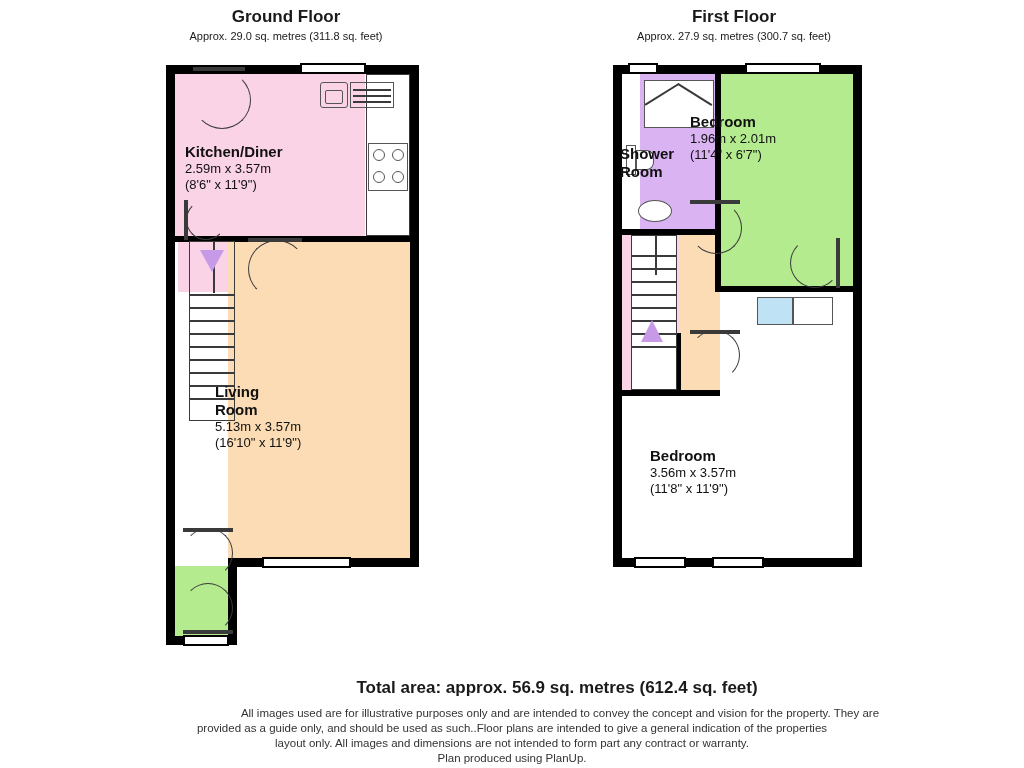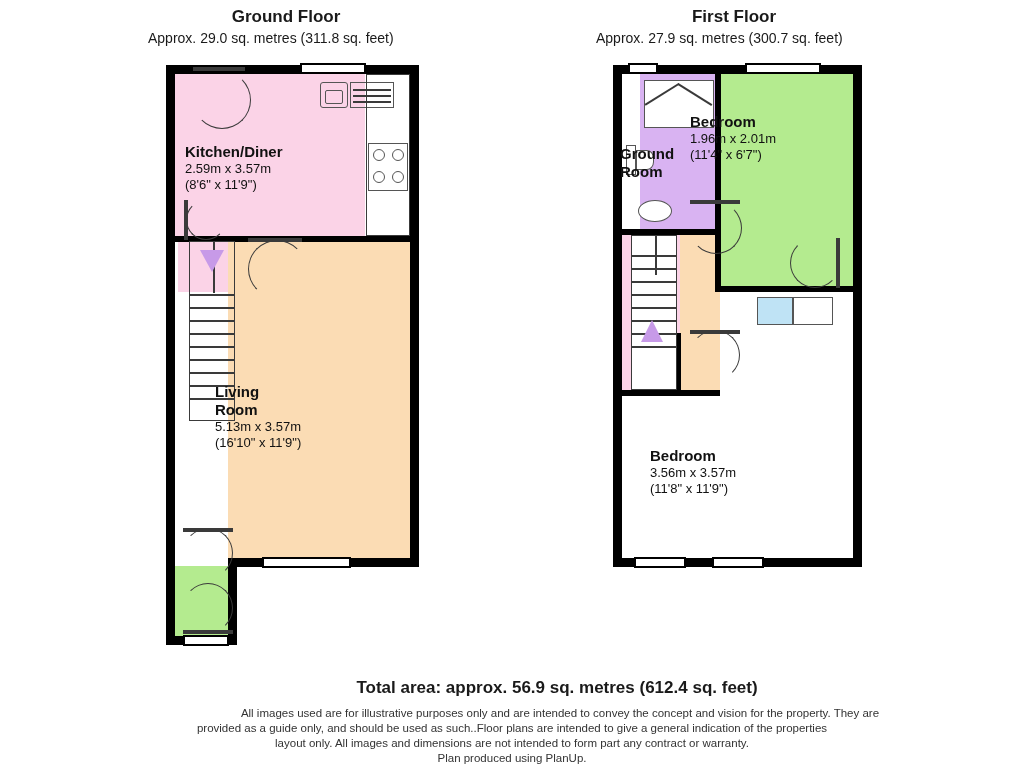--- a/index.html
+++ b/index.html
@@ -26,21 +26,22 @@
   .floor-title {
     position: absolute;
     text-align: center;
     font-size: 17px;
     font-weight: bold;
     color: #1a1a1a;
     white-space: nowrap;
   }
   .floor-sub {
     position: absolute;
-    font-size: 14px;
+    text-align: center;
+    font-size: 11px;
     color: #1a1a1a;
     white-space: nowrap;
   }
 
   
   .wall {
     position: absolute;
     background: #000000;
   }
   .room {
@@ -237,21 +238,21 @@
   <div class="win" style="left:712px; top:557px; width:52px; height:11px;"></div>
 
   <div class="thin" style="left:644px; top:80px; width:70px; height:48px; background:#ffffff;"></div>
   <div class="tread" style="left:645px; top:104px; width:40px; transform:rotate(-32deg); transform-origin:left center;"></div>
   <div class="tread" style="left:678px; top:83px; width:40px; transform:rotate(32deg); transform-origin:left center;"></div>
   <div class="thin" style="left:638px; top:200px; width:34px; height:22px; border-radius:50%; background:#ffffff;"></div>
   <div class="thin" style="left:626px; top:145px; width:10px; height:30px; background:#ffffff;"></div>
   <div class="thin" style="left:636px; top:150px; width:18px; height:20px; border-radius:0 40% 40% 0; background:#ffffff;"></div>
 
   <div class="label" style="left:620px; top:145px; width:110px;">
-    <span class="nm">Ground</span>
+    <span class="nm">Shower</span>
     <span class="nm">Room</span>
   </div>
 
   <div class="label" style="left:690px; top:113px; width:196px;">
     <span class="nm">Bedroom</span>
     <span class="dim">1.96m x 2.01m</span>
     <span class="dim">(11'4" x 6'7")</span>
   </div>
 
   <div class="label" style="left:650px; top:447px; width:196px;">

